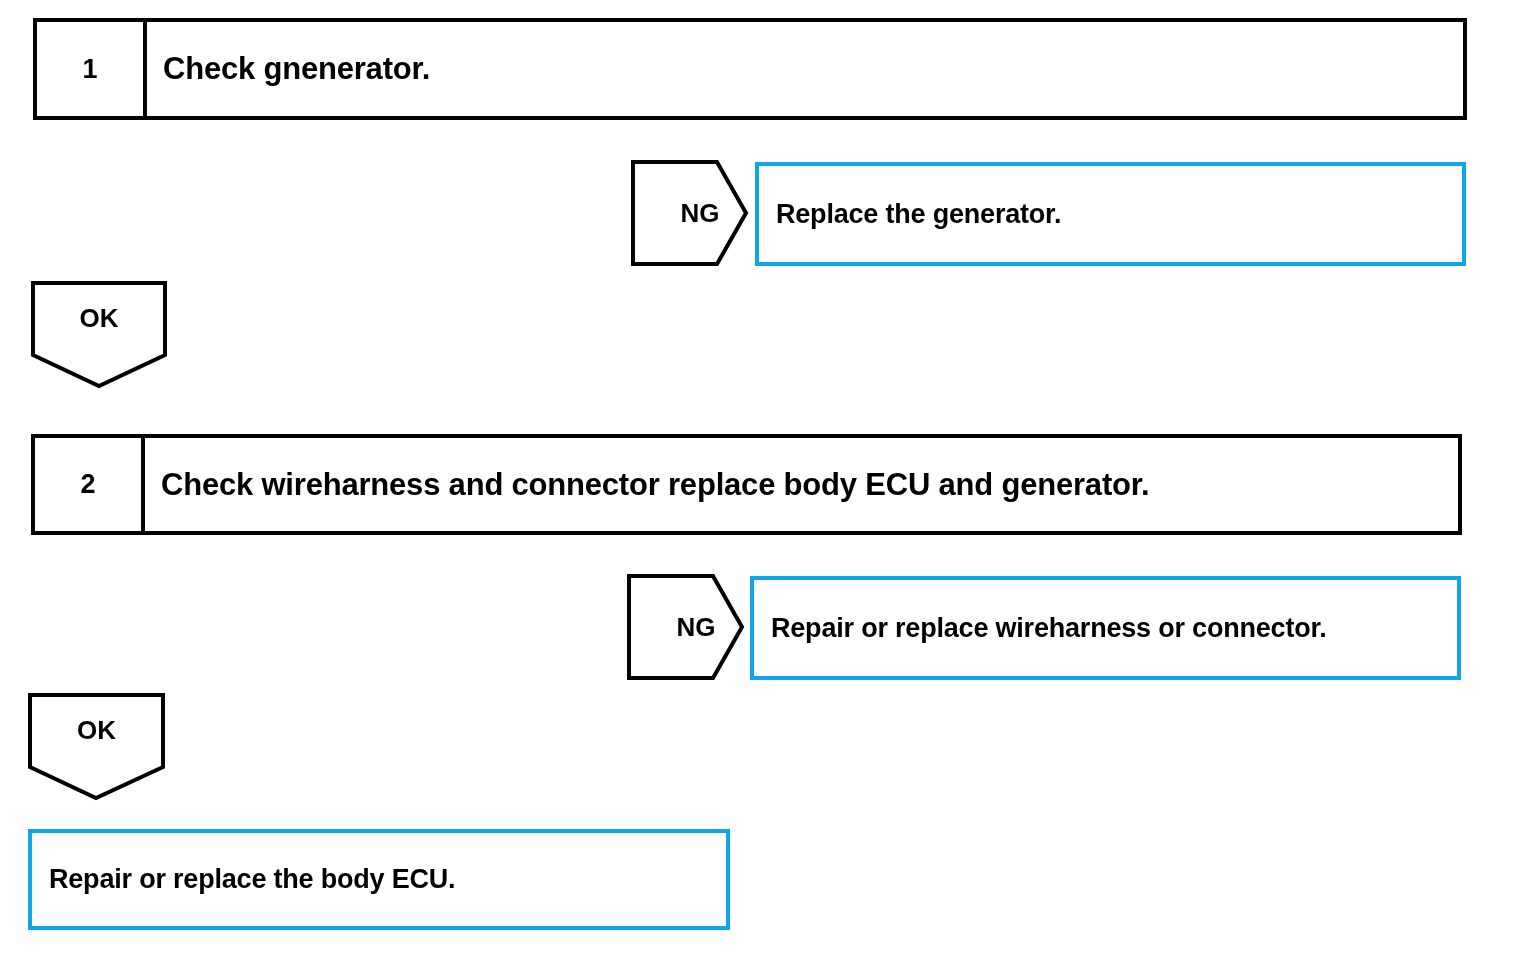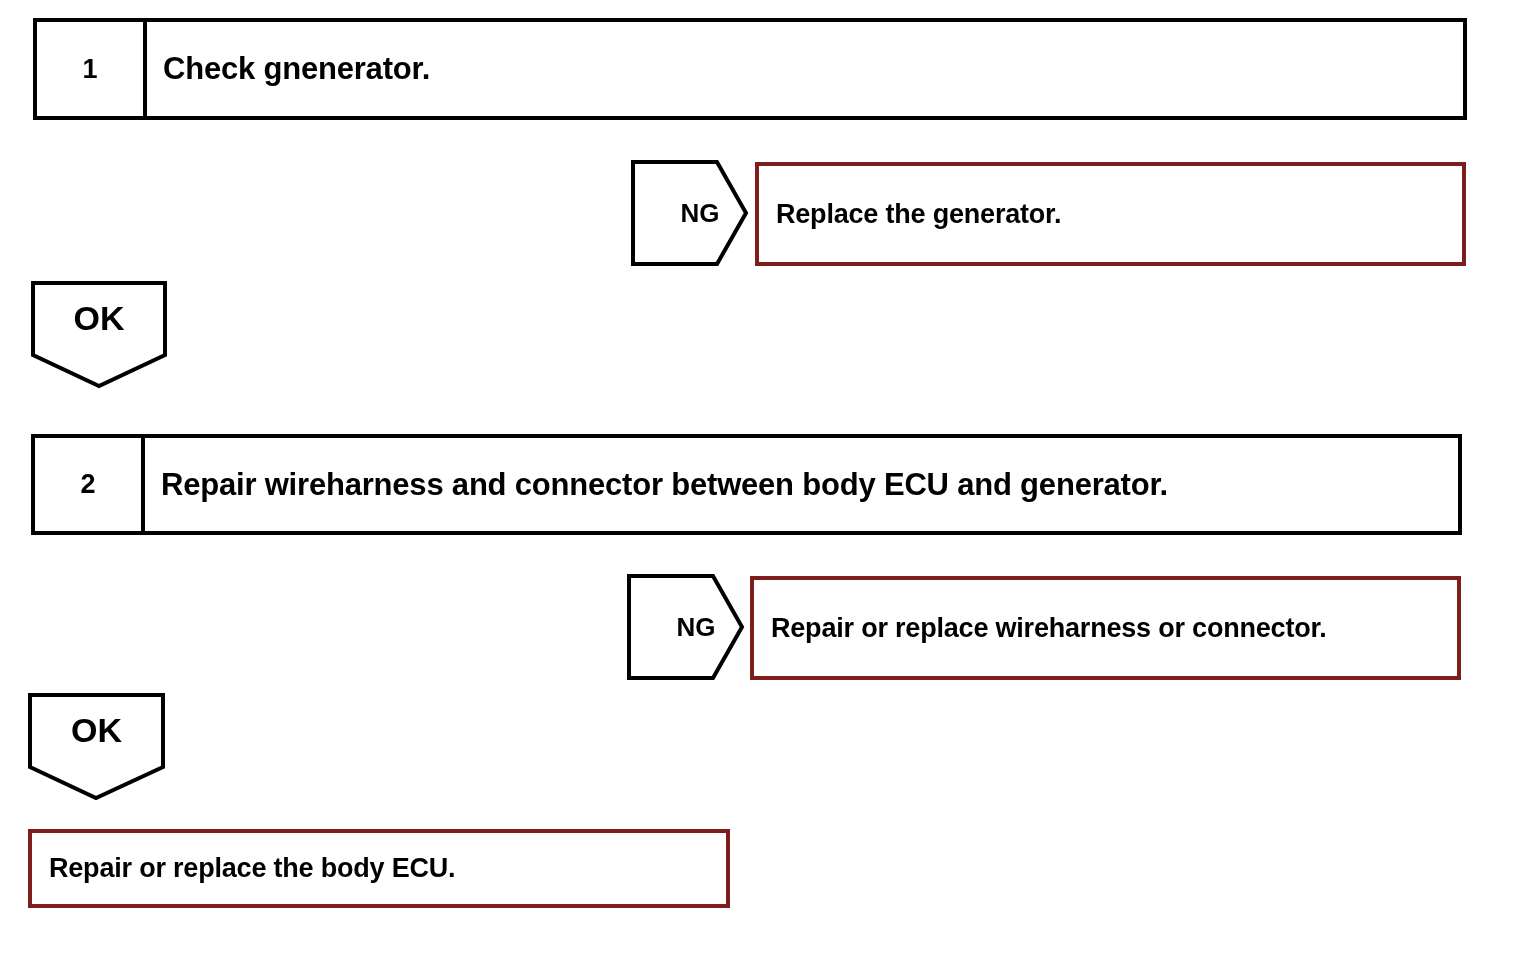--- a/index.html
+++ b/index.html
@@ -49,21 +49,21 @@
     font-weight: bold;
     font-size: 31px;
     letter-spacing: -0.2px;
     white-space: nowrap;
   }
 
   
   .action-box {
     position: absolute;
     box-sizing: border-box;
-    border: 4px solid #7f1d1d;
+    border: 4px solid #0ea5e9;
     background: #fff;
     display: flex;
     align-items: center;
     padding-left: 17px;
     font-weight: bold;
     font-size: 27px;
     letter-spacing: -0.2px;
     white-space: nowrap;
   }
 
@@ -100,21 +100,21 @@
   .ok-arrow .ok-label {
     position: absolute;
     left: 0;
     top: 0;
     width: 100%;
     height: 74px;
     display: flex;
     align-items: center;
     justify-content: center;
     font-weight: bold;
-    font-size: 34px;
+    font-size: 26px;
   }
 </style>
 </head>
 <body>
 
 <div id="sheet">
 
   <div class="step-box" style="left:33px; top:18px; width:1434px; height:102px;">
     <div class="step-num">1</div>
     <div class="step-text">Check gnenerator.</div>
@@ -131,34 +131,34 @@
 
   <div class="ok-arrow" style="left:31px; top:281px; width:136px; height:107px;">
     <svg width="136" height="107" viewBox="0 0 136 107">
       <polygon points="2,2 134,2 134,74 68,105 2,74" fill="#ffffff" stroke="#000000" stroke-width="4" stroke-linejoin="miter"></polygon>
     </svg>
     <span class="ok-label">OK</span>
   </div>
 
   <div class="step-box" style="left:31px; top:434px; width:1431px; height:101px;">
     <div class="step-num">2</div>
-    <div class="step-text">Repair wireharness and connector between body ECU and generator.</div>
+    <div class="step-text">Check wireharness and connector replace body ECU and generator.</div>
   </div>
 
   <div class="ng-arrow" style="left:627px; top:574px; width:117px; height:106px;">
     <svg width="117" height="106" viewBox="0 0 117 106">
       <polygon points="2,2 86,2 115,53 86,104 2,104" fill="#ffffff" stroke="#000000" stroke-width="4" stroke-linejoin="miter"></polygon>
     </svg>
     <span class="ng-label">NG</span>
   </div>
 
   <div class="action-box" style="left:750px; top:576px; width:711px; height:104px;">Repair or replace wireharness or connector.</div>
 
   <div class="ok-arrow" style="left:28px; top:693px; width:137px; height:107px;">
     <svg width="137" height="107" viewBox="0 0 137 107">
       <polygon points="2,2 135,2 135,74 68,105 2,74" fill="#ffffff" stroke="#000000" stroke-width="4" stroke-linejoin="miter"></polygon>
     </svg>
     <span class="ok-label">OK</span>
   </div>
 
-  <div class="action-box" style="left:28px; top:829px; width:702px; height:79px;">Repair or replace the body ECU.</div>
+  <div class="action-box" style="left:28px; top:829px; width:702px; height:101px;">Repair or replace the body ECU.</div>
 
 </div>
 
 </body></html>

